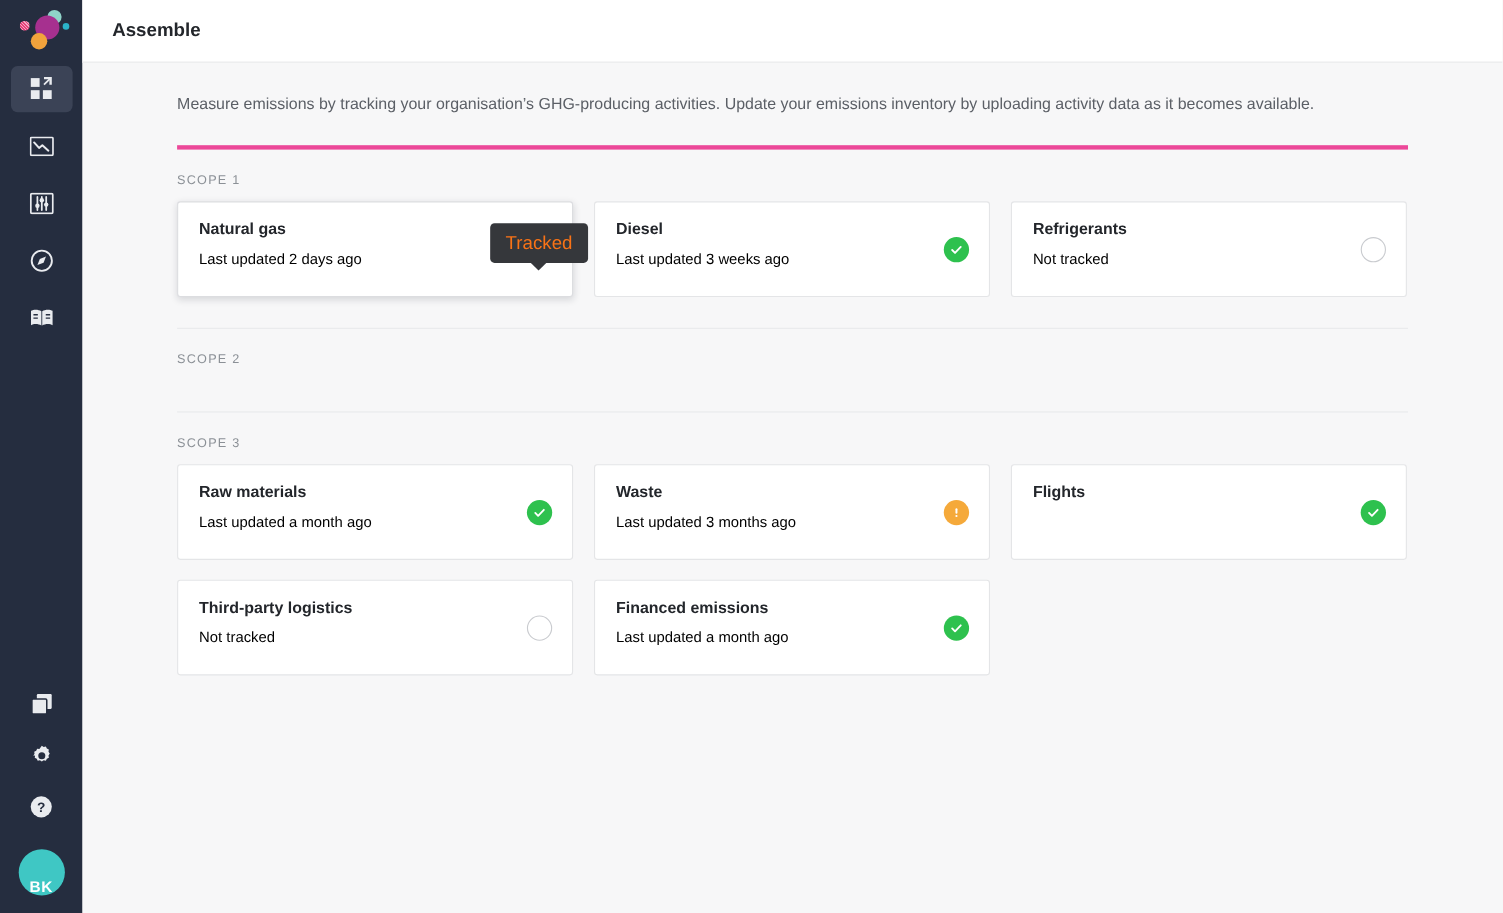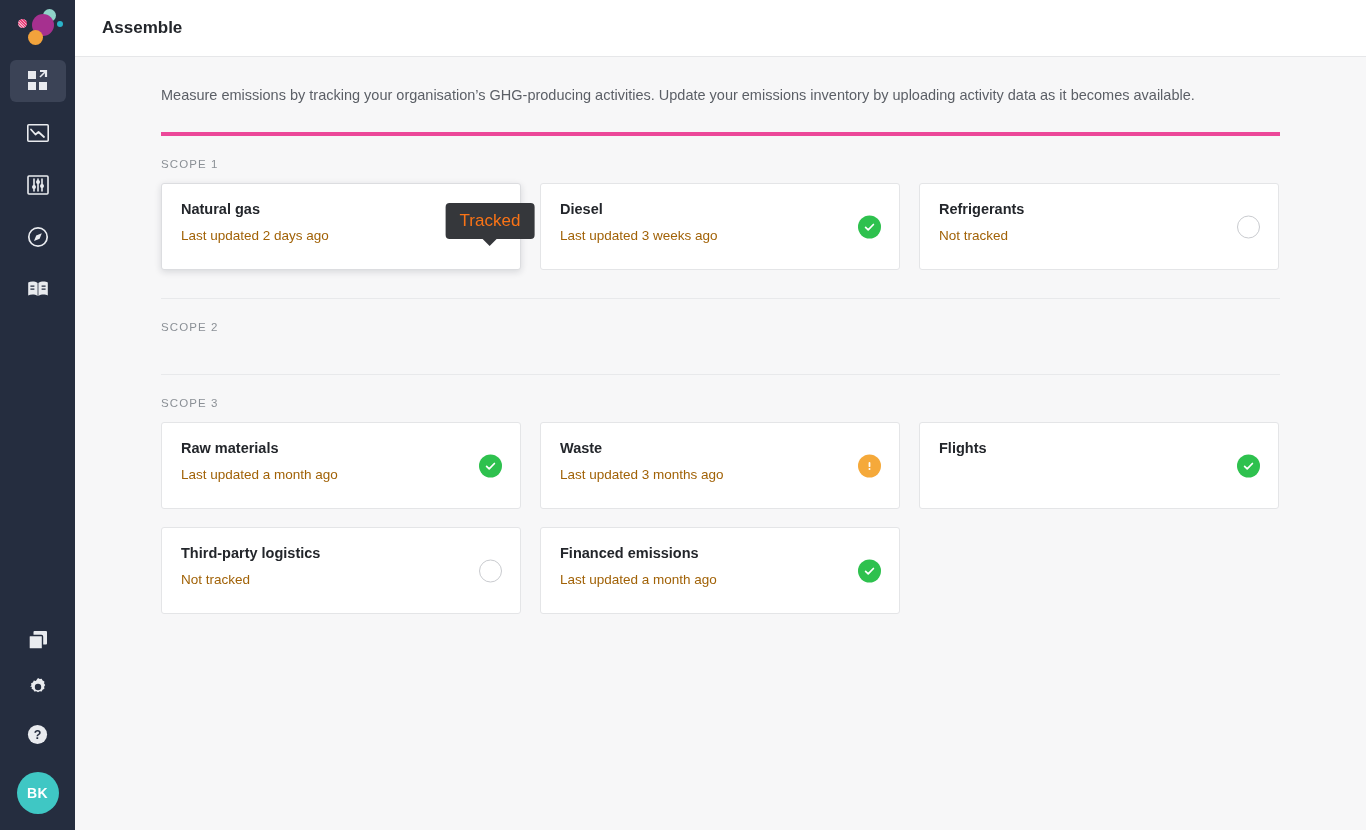--- a/index.html
+++ b/index.html
@@ -42,21 +42,21 @@
   }
   .nav-item.active { background: #3b4356; }
   .nav-item svg { display: block; }
 
   .nav-small { width: 40px; height: 34px; display:flex; align-items:center; justify-content:center; cursor:pointer; }
 
   .avatar {
     width: 42px; height: 42px; border-radius: 50%;
     background: #3fc7c4;
     color: #ffffff;
-    display: flex; align-items: center; justify-content: center;
+    display: flex; align-items: flex-end; justify-content: center;
     font-size: 14px; font-weight: 700; letter-spacing: .5px;
     margin-top: 6px; cursor: pointer;
   }
 
   
   .main { flex: 1 1 auto; height: 830px; display: flex; flex-direction: column; background: #f7f7f8; }
   .topbar {
     height: 57px; background: #ffffff;
     border-bottom: 1px solid #e6e7e9;
     display: flex; align-items: center;
@@ -95,21 +95,21 @@
     padding: 16px 19px 0 19px;
     position: relative;
     cursor: pointer;
     display: flex; flex-direction: column; justify-content: flex-start;
   }
   .card.hovered {
     box-shadow: 0 2px 7px rgba(20,25,40,.14);
     border-color: #dcdde0;
   }
   .card-title { font-size: 14.5px; font-weight: 700; color: #23262b; line-height: 1.3; }
-  .card-sub { font-size: 13.5px; color: #a16207; margin-top: 8px; line-height: 1.3; }
+  .card-sub { font-size: 13.5px; color: #000000; margin-top: 8px; line-height: 1.3; }
 
   .status {
     position: absolute; right: 18px; top: 50%; transform: translateY(-50%);
     width: 23px; height: 23px; border-radius: 50%;
     display: flex; align-items: center; justify-content: center;
   }
   .status.tracked { background: #2ec14e; }
   .status.warning { background: #f5a93a; color: #fff; font-size: 14px; font-weight: 700; line-height: 1; }
   .status.untracked { background: transparent; border: 1.5px solid #c9cbcf; }
   .status.processing { background: #ffffff; border: 1.5px solid #1f7fa8; }

